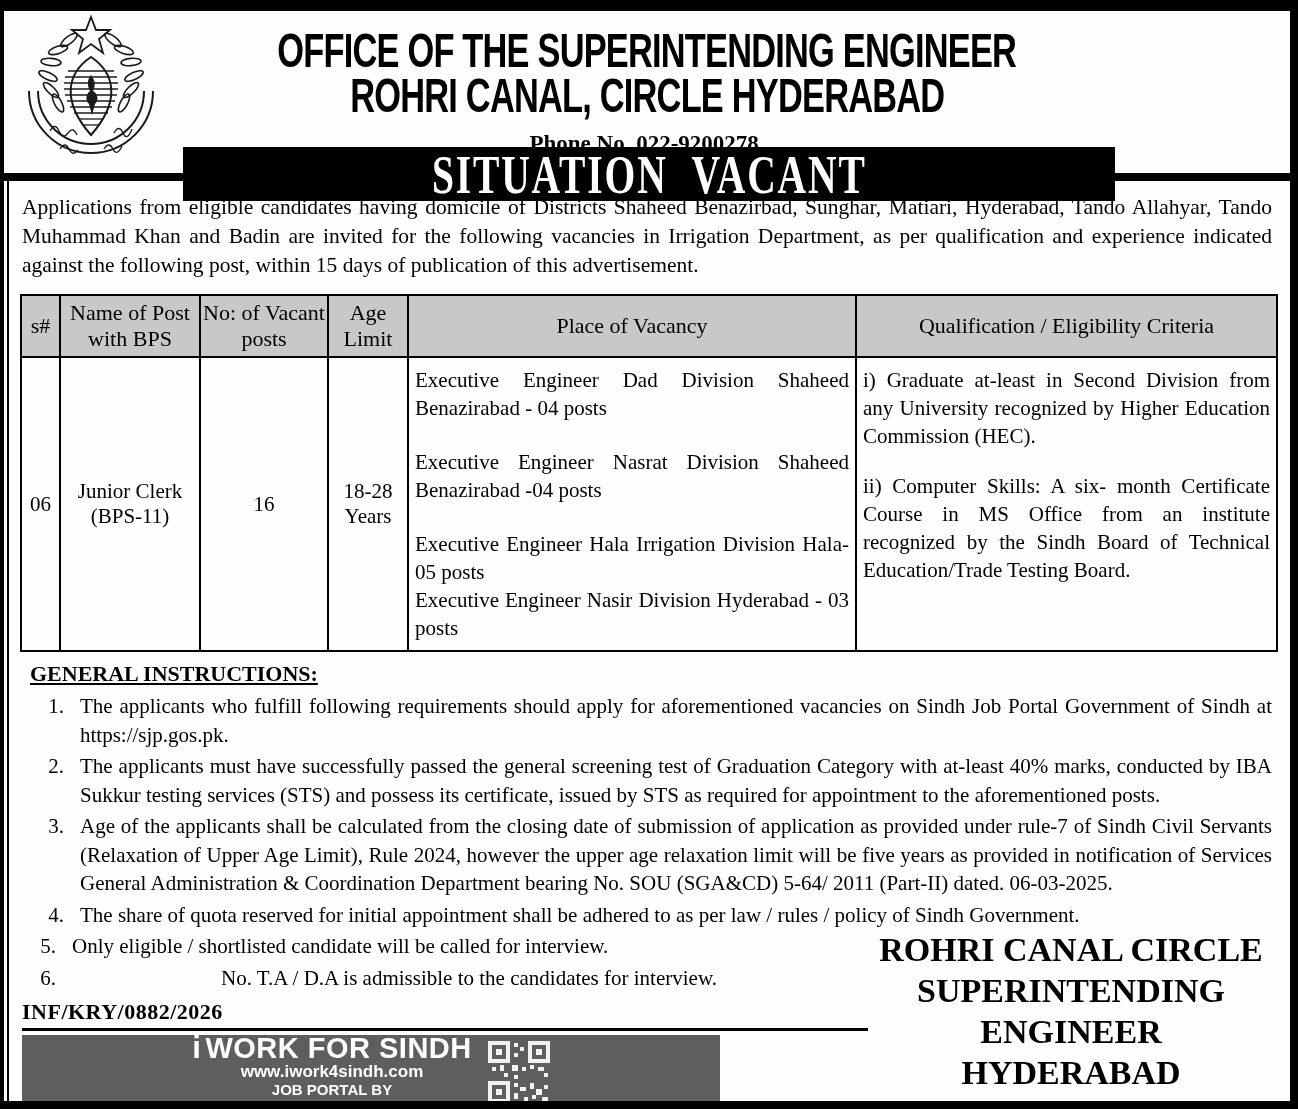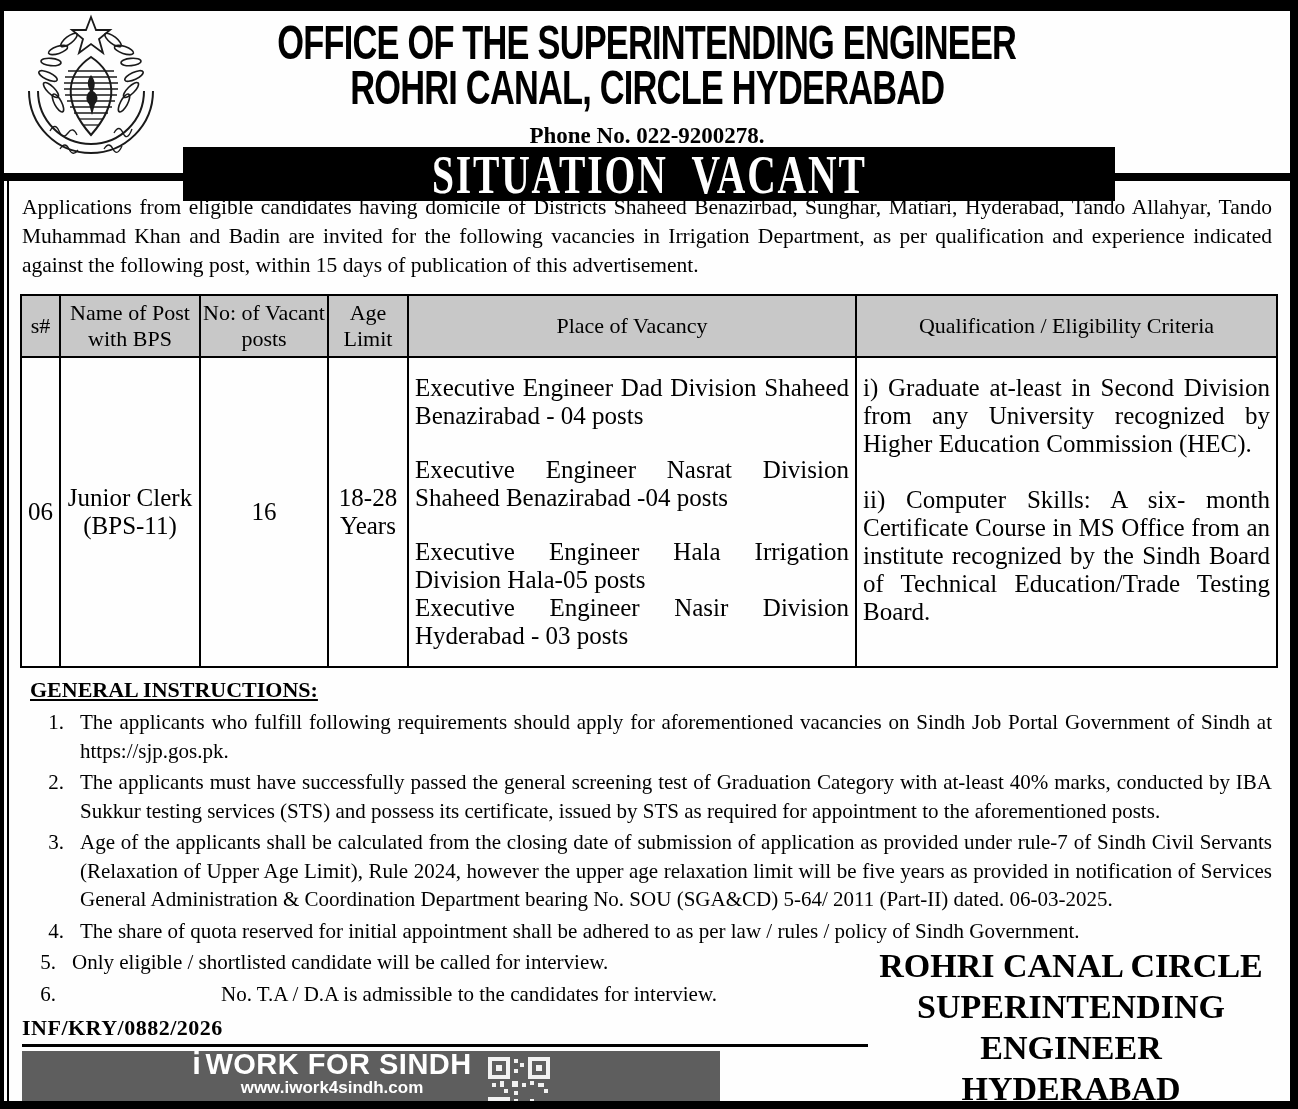--- a/index.html
+++ b/index.html
@@ -2,45 +2,45 @@
 <html><head>
 <meta charset="utf-8">
 <style>
   * { margin:0; padding:0; box-sizing:border-box; }
   body { background:#fff; font-family:"Liberation Serif", serif; color:#000; }
   .ad {
     width:1298px; height:1109px; background:#fefefe; position:relative; overflow:hidden;
     border:8px solid #000; border-top:11px solid #000; border-left:4px solid #000;
   }
   
-  .header { height:162px; position:relative; padding-top:8px; }
+  .header { height:162px; position:relative; padding-top:16px; }
   .logo { position:absolute; left:12px; top:2px; }
   .title-block { text-align:center; }
   .title-line { display:block; font-family:"Liberation Sans", sans-serif; font-weight:bold;
     font-size:43px; line-height:46px; white-space:nowrap; }
   .title-line .cond { display:inline-block; transform:scale(0.80,1.10); letter-spacing:-1px; }
   .phone { font-size:23px; font-weight:bold; margin-top:12px; }
   .banner { position:absolute; left:179px; top:136px; width:932px; height:54px; background:#000;
     z-index:3; display:flex; align-items:center; justify-content:center; }
   .banner span { color:#fff; font-family:"Liberation Serif", serif; font-weight:bold; font-size:43px;
     display:inline-block; transform:scale(0.92,1.30); letter-spacing:2px; word-spacing:14px; }
   
   .body-section { border-top:8px solid #000; position:relative; padding:0 10px 0 10px; }
   .body-section::before { content:""; position:absolute; left:3px; top:0; bottom:0; width:2px; background:#000; }
   
   .intro { margin:12px 8px 14px 8px; font-size:21.5px; line-height:29px; text-align:justify; }
   
   table.vac { border-collapse:collapse; margin-left:6px; width:1256px; table-layout:fixed; }
   table.vac th { background:#c8c8c8; border:2.5px solid #000; font-weight:normal; font-size:22px;
     padding:4px 2px; height:52px; text-align:center; }
-  table.vac td { border:2.5px solid #000; font-size:25px; padding:16px 6px; }
+  table.vac td { border:2.5px solid #000; font-size:21px; padding:8px 6px; }
   td.c-mid { text-align:center; vertical-align:middle; }
   td.c-top { vertical-align:top; text-align:justify; padding:4px 9px 4px 9px; line-height:28px; }
   .place-p1, .place-p2 { margin-bottom:26px; }
-  .qual-p1 { margin-bottom:28px; }
+  .qual-p1 { margin-bottom:22px; }
   .vac-row { height:262px; }
   
   .instructions { margin:9px 6px 0 16px; }
   .inst-heading { font-size:22px; font-weight:bold; text-decoration:underline; margin-bottom:5px; letter-spacing:0px; }
   .inst { display:flex; font-size:21px; line-height:28.5px; margin-top:3px; }
   .inst-num { width:34px; min-width:34px; text-align:right; margin-right:16px; }
   .inst-text { flex:1; text-align:justify; padding-right:2px; }
   
   .bottom-row { display:flex; margin:0 6px 0 8px; }
   .bottom-left { flex:1; position:relative; }

